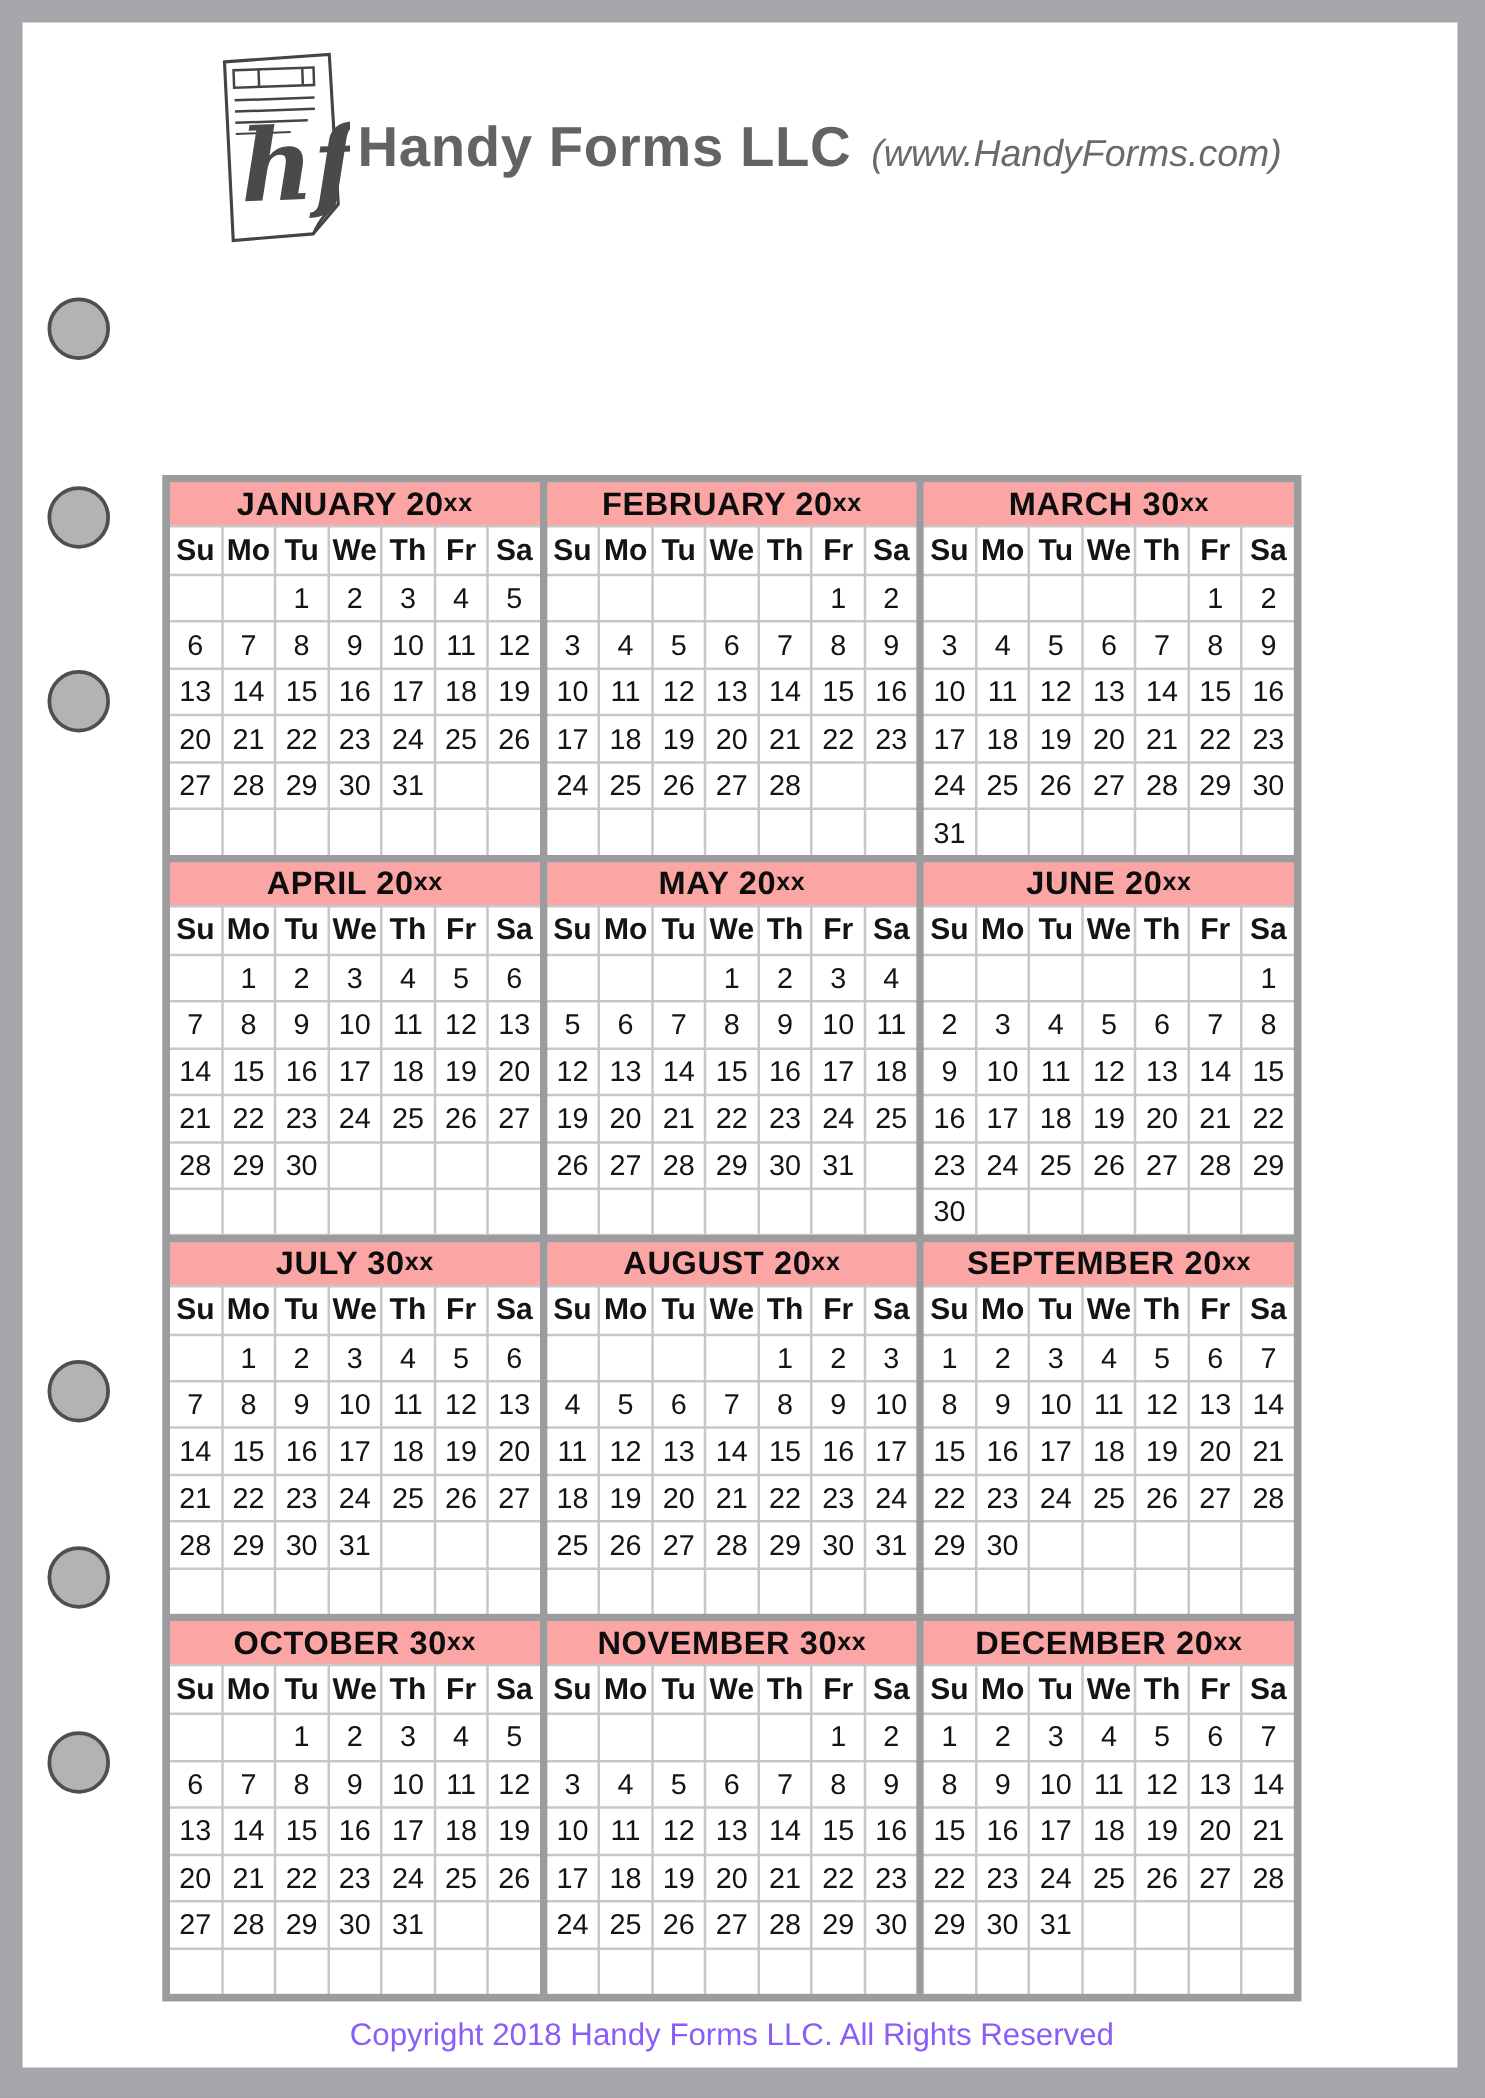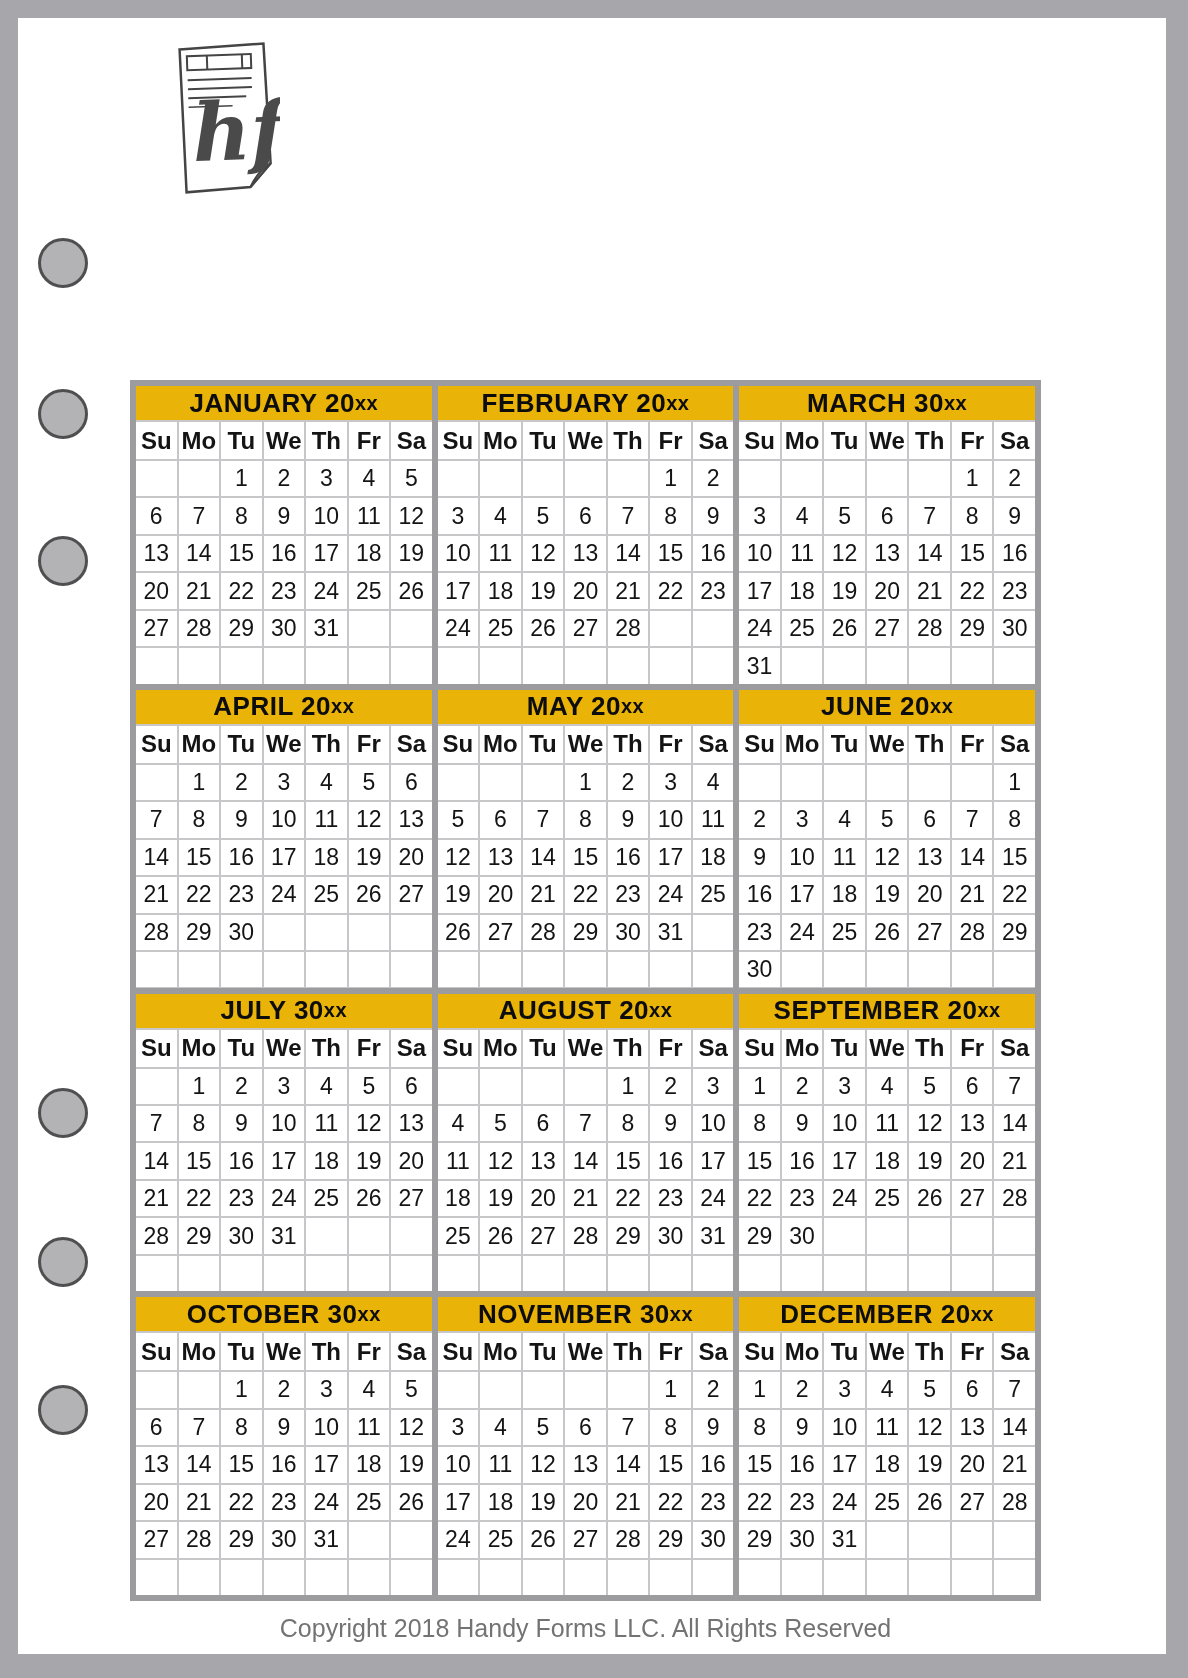--- a/index.html
+++ b/index.html
@@ -58,37 +58,37 @@
   }
   .month{
     display:grid;
     grid-template-columns:repeat(7,1fr);
     grid-template-rows:34px 37px repeat(6,1fr);
     gap:2px;
     background:#c7c7c9;
   }
   .month-title{
     grid-column:1 / -1;
-    background:#eab308;
+    background:#fca5a5;
     display:flex; align-items:center; justify-content:center;
     font-size:26px; font-weight:bold; color:#0d0d0d;
     letter-spacing:0.5px;
   }
   .month-title .xx{ font-size:20px; }
   .dow-cell, .date-cell{
     background:#ffffff;
     display:flex; align-items:center; justify-content:center;
     color:#141414;
   }
   .dow-cell{ font-size:24px; font-weight:bold; }
   .date-cell{ font-size:23px; }
   
   .copyright{
     position:absolute; left:112px; width:911px; top:1596px;
-    text-align:center; font-size:25px; color:#737373;
+    text-align:center; font-size:25px; color:#8b5cf6;
   }
 </style>
 </head>
 <body>
 
 <div class="page">
 
   <div class="hole" style="top:220px"></div>
   <div class="hole" style="top:371px"></div>
   <div class="hole" style="top:518px"></div>
@@ -105,20 +105,23 @@
         <line x1="41" y1="17" x2="41" y2="31" stroke="#444444" stroke-width="2"></line>
         <line x1="76" y1="17" x2="76" y2="31" stroke="#444444" stroke-width="2"></line>
         <line x1="21" y1="41" x2="85" y2="41" stroke="#444444" stroke-width="2"></line>
         <line x1="21" y1="50" x2="85" y2="50" stroke="#444444" stroke-width="2"></line>
         <line x1="21" y1="59" x2="79" y2="59" stroke="#444444" stroke-width="2"></line>
         <line x1="21" y1="68" x2="65" y2="68" stroke="#444444" stroke-width="1.6"></line>
         <text x="24" y="122" font-family="DejaVu Serif, serif" font-style="italic" font-weight="bold" font-size="80" fill="#4a4a4a">hf</text>
       </g>
     </svg>
   </div>
+  <div class="brandline">
+    <span class="company">Handy Forms LLC</span><span class="website">(www.HandyForms.com)</span>
+  </div>
 
 
   <div id="calendar-grid">
       <div class="month">
         <div class="month-title">
           <span>JANUARY 20</span>
           <span class="xx">xx</span>
         </div>
         <div class="dow-cell">Su</div>
         <div class="dow-cell">Mo</div>

